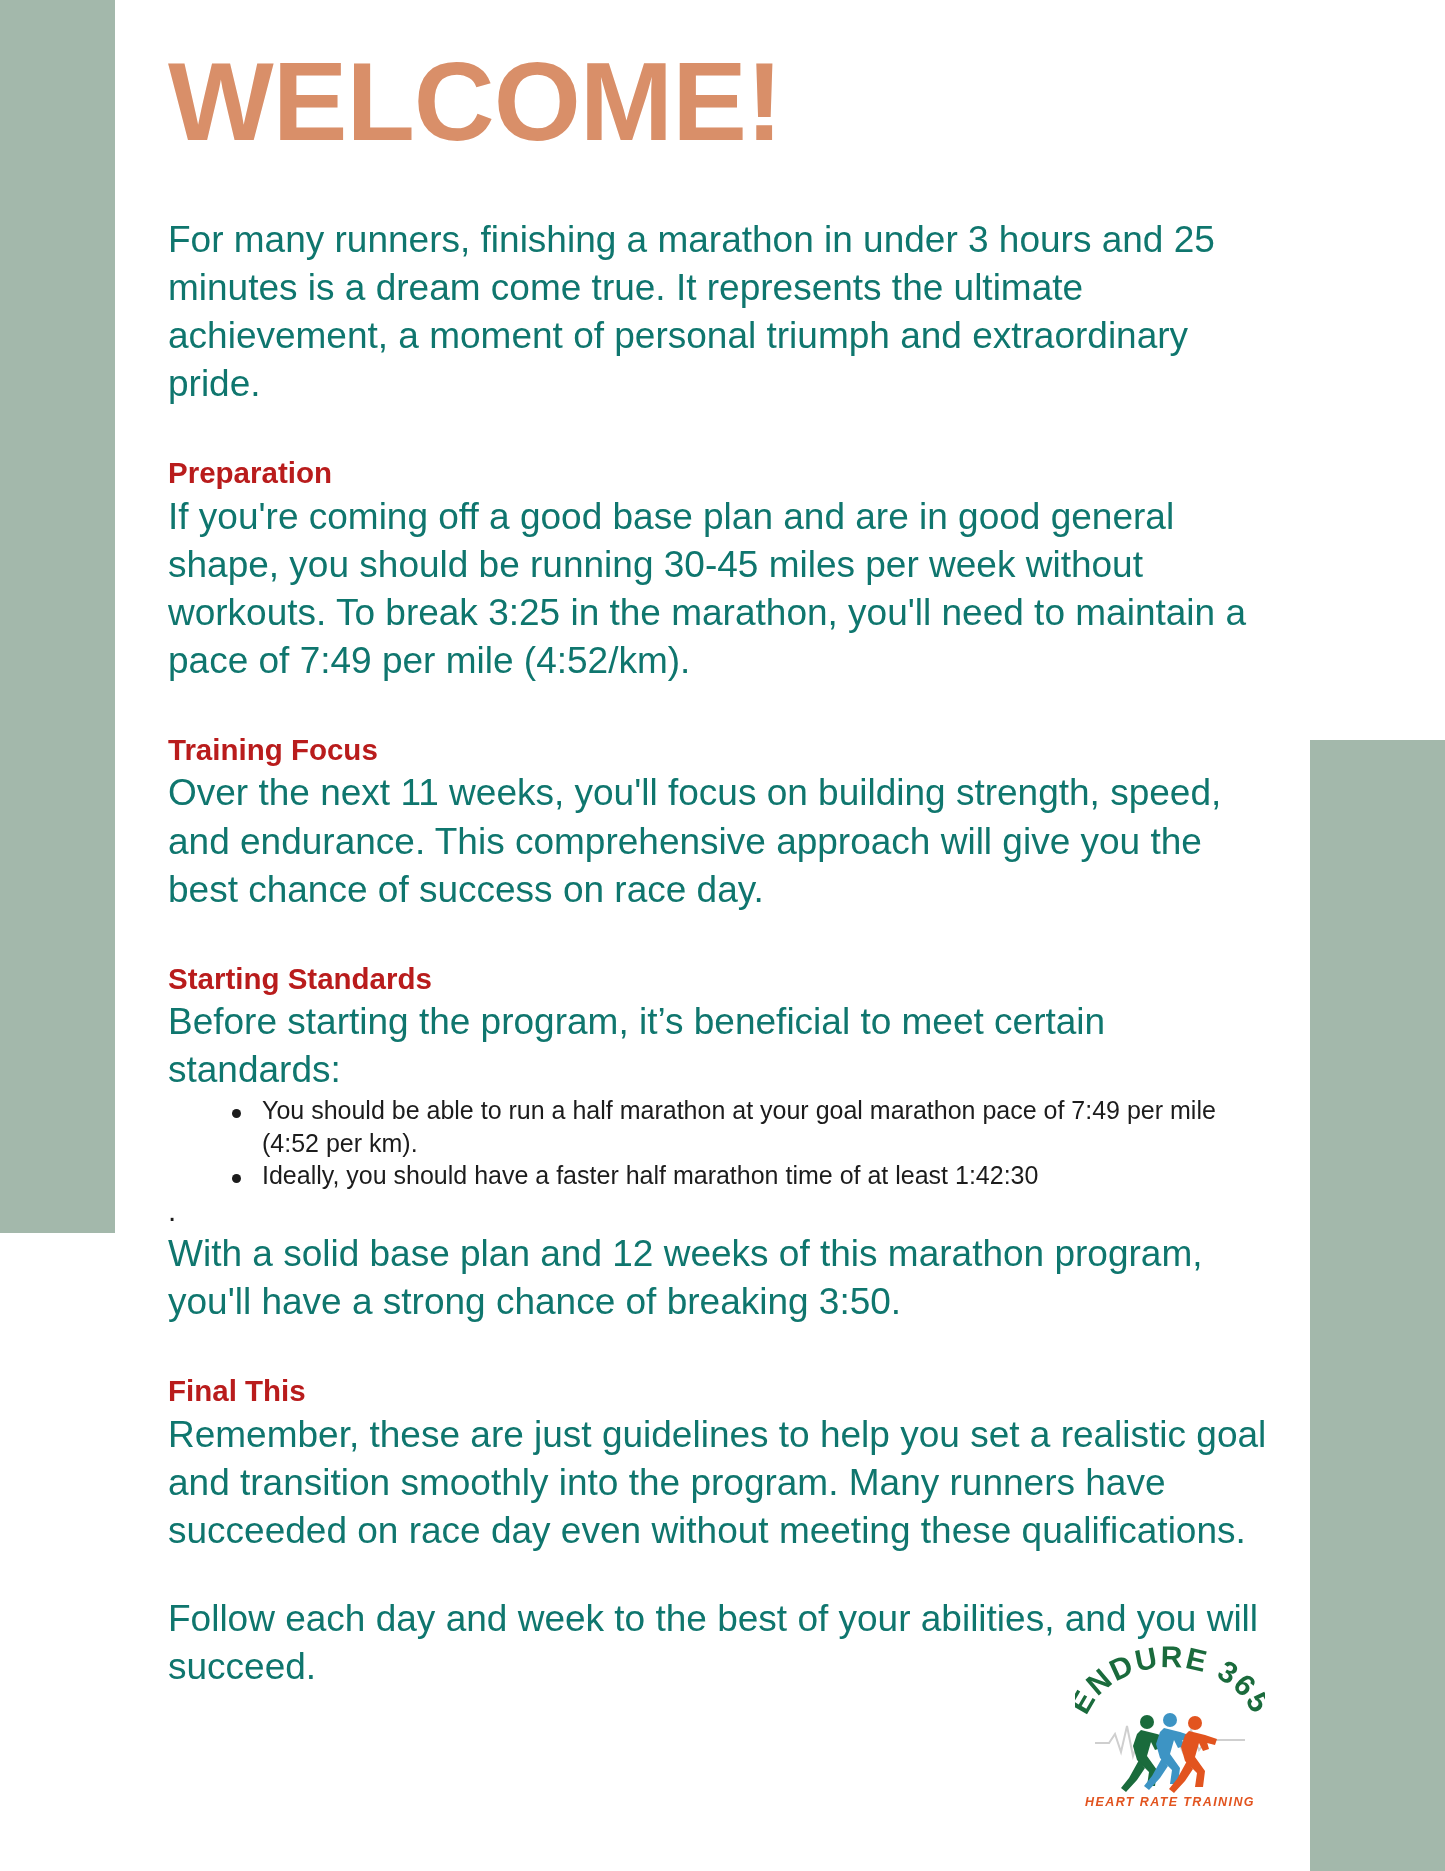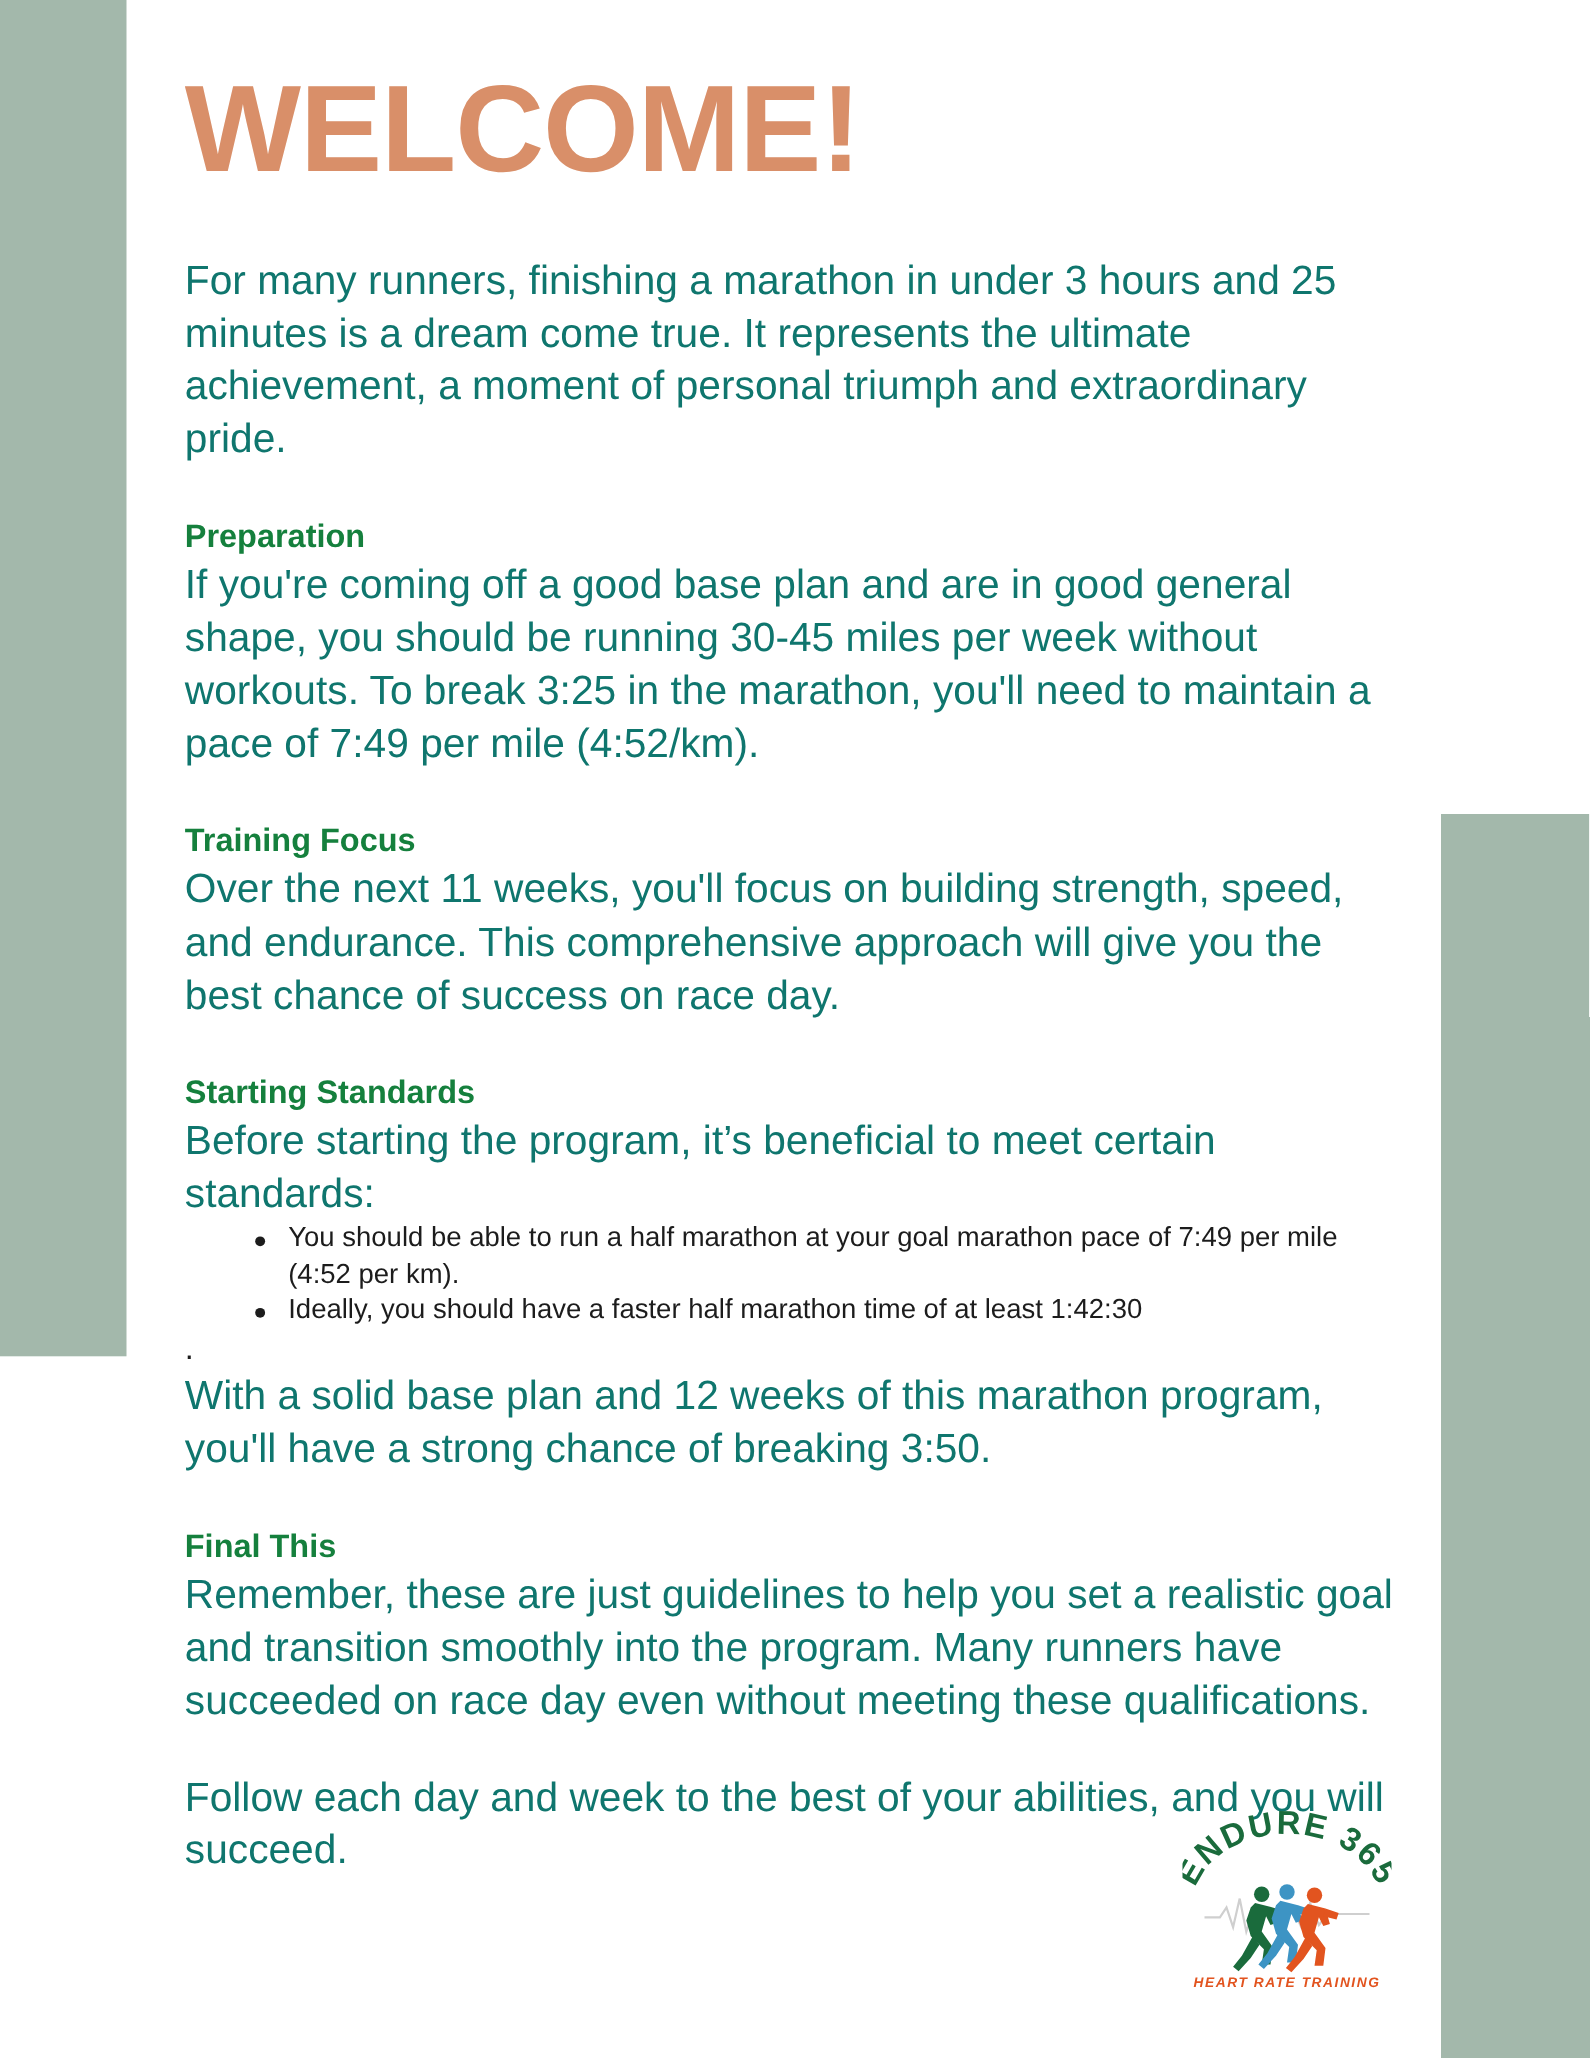--- a/index.html
+++ b/index.html
@@ -31,21 +31,21 @@
     right: 0;
     top: 740px;
     width: 135px;
     height: 1131px;
     background: #a3b8ab;
   }
   
   .content {
     position: absolute;
     left: 168px;
-    top: 15px;
+    top: 0;
     width: 1110px;
   }
   .doc-title {
     font-size: 112px;
     font-weight: 700;
     color: #d98f69;
     letter-spacing: -1px;
     line-height: 1.0;
     margin: 46px 0 0 0;
     white-space: nowrap;
@@ -53,21 +53,21 @@
   .para {
     font-size: 37px;
     line-height: 1.30;
     color: #0f766e;
     margin: 0;
     font-weight: 400;
   }
   .section-head {
     font-size: 29.5px;
     line-height: 1.30;
-    color: #15803d;
+    color: #b91c1c;
     font-weight: 700;
     margin: 0;
   }
   .spacer-lg { height: 46px; }
   .spacer-md { height: 40px; }
   .intro-block { margin-top: 58px; }
   ul.bullets {
     margin: 0;
     padding: 0 0 0 60px;
     list-style: none;

